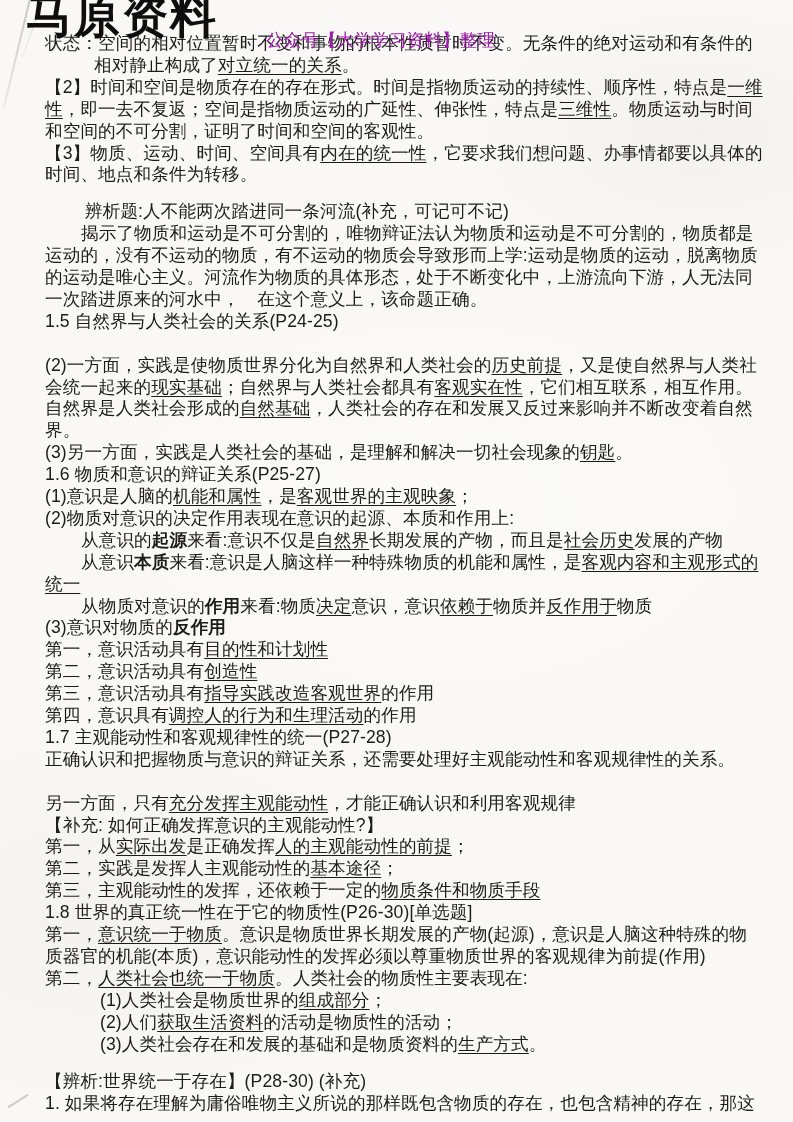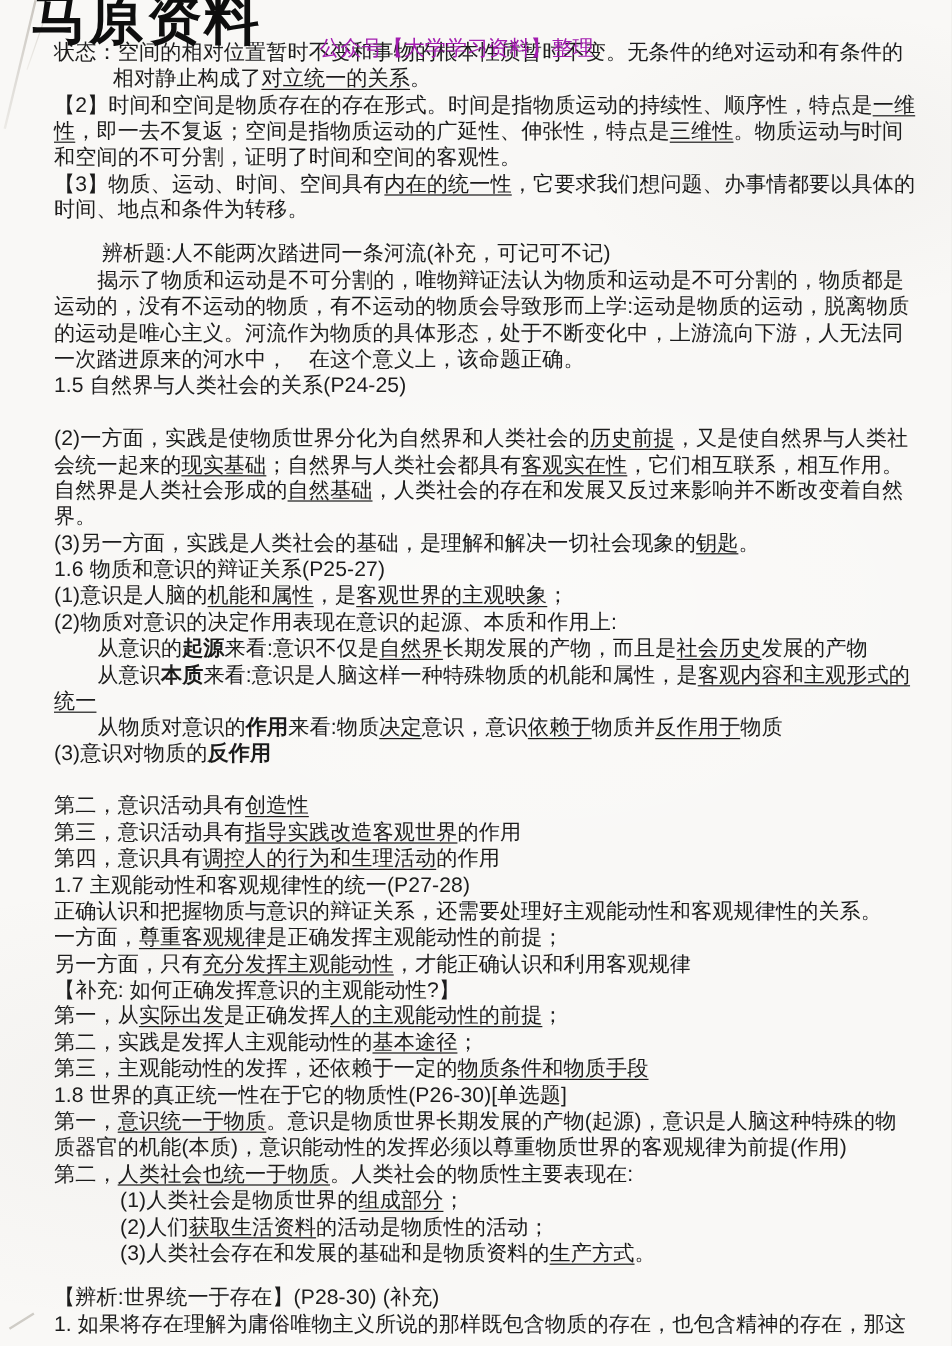--- a/index.html
+++ b/index.html
@@ -85,26 +85,26 @@
       <div class="line" style="top: 420.3px; left: 45px;"><span>界。</span></div>
       <div class="line" style="top: 442.2px; left: 45px;"><span>(3)另一方面，实践是人类社会的基础，是理解和解决一切社会现象的</span><span class="u">钥匙</span><span>。</span></div>
       <div class="line" style="top: 464.1px; left: 45px;"><span>1.6 物质和意识的辩证关系(P25-27)</span></div>
       <div class="line" style="top: 486px; left: 45px;"><span>(1)意识是人脑的</span><span class="u">机能和属性</span><span>，是</span><span class="u">客观世界的主观映象</span><span>；</span></div>
       <div class="line" style="top: 507.9px; left: 45px;"><span>(2)物质对意识的决定作用表现在意识的起源、本质和作用上:</span></div>
       <div class="line" style="top: 529.8px; left: 81px;"><span>从意识的</span><span class="b">起源</span><span>来看:意识不仅是</span><span class="u">自然界</span><span>长期发展的产物，而且是</span><span class="u">社会历史</span><span>发展的产物</span></div>
       <div class="line" style="top: 551.7px; left: 81px;"><span>从意识</span><span class="b">本质</span><span>来看:意识是人脑这样一种特殊物质的机能和属性，是</span><span class="u">客观内容和主观形式的</span></div>
       <div class="line" style="top: 573.6px; left: 45px;"><span class="u">统一</span></div>
       <div class="line" style="top: 595.5px; left: 81px;"><span>从物质对意识的</span><span class="b">作用</span><span>来看:物质</span><span class="u">决定</span><span>意识，意识</span><span class="u">依赖于</span><span>物质并</span><span class="u">反作用于</span><span>物质</span></div>
       <div class="line" style="top: 617.4px; left: 45px;"><span>(3)意识对物质的</span><span class="b">反作用</span></div>
+      <div class="line" style="top: 639.3px; left: 45px;"><span>第一，意识活动具有</span><span class="u">目的性和计划性</span></div>
       <div class="line" style="top: 661.2px; left: 45px;"><span>第二，意识活动具有</span><span class="u">创造性</span></div>
       <div class="line" style="top: 683.1px; left: 45px;"><span>第三，意识活动具有</span><span class="u">指导实践改造客观世界</span><span>的作用</span></div>
       <div class="line" style="top: 705px; left: 45px;"><span>第四，意识具有</span><span class="u">调控人的行为和生理活动</span><span>的作用</span></div>
       <div class="line" style="top: 726.9px; left: 45px;"><span>1.7 主观能动性和客观规律性的统一(P27-28)</span></div>
       <div class="line" style="top: 748.8px; left: 45px;"><span>正确认识和把握物质与意识的辩证关系，还需要处理好主观能动性和客观规律性的关系。</span></div>
-      <div class="line" style="top: 770.7px; left: 45px;"><span>一方面，</span><span class="u">尊重客观规律</span><span>是正确发挥主观能动性的前提；</span></div>
       <div class="line" style="top: 792.6px; left: 45px; text-align: center;"><span>另一方面，只有</span><span class="u">充分发挥主观能动性</span><span>，才能正确认识和利用客观规律</span></div>
       <div class="line" style="top: 814.5px; left: 45px;"><span>【补充: 如何正确发挥意识的主观能动性?】</span></div>
       <div class="line" style="top: 836.4px; left: 45px;"><span>第一，从</span><span class="u">实际出发</span><span>是正确发挥</span><span class="u">人的主观能动性的前提</span><span>；</span></div>
       <div class="line" style="top: 880.2px; left: 45px;"><span>第三，主观能动性的发挥，还依赖于一定的</span><span class="u">物质条件和物质手段</span></div>
       <div class="line" style="top: 858.3px; left: 45px;"><span>第二，实践是发挥人主观能动性的</span><span class="u">基本途径</span><span>；</span></div>
       <div class="line" style="top: 902.1px; left: 45px;"><span>1.8 世界的真正统一性在于它的物质性(P26-30)[单选题]</span></div>
       <div class="line" style="top: 924px; left: 45px;"><span>第一，</span><span class="u">意识统一于物质</span><span>。意识是物质世界长期发展的产物(起源)，意识是人脑这种特殊的物</span></div>
       <div class="line" style="top: 945.9px; left: 45px;"><span>质器官的机能(本质)，意识能动性的发挥必须以尊重物质世界的客观规律为前提(作用)</span></div>
       <div class="line" style="top: 967.8px; left: 45px;"><span>第二，</span><span class="u">人类社会也统一于物质</span><span>。人类社会的物质性主要表现在:</span></div>
       <div class="line" style="top: 989.7px; left: 100px;"><span>(1)人类社会是物质世界的</span><span class="u">组成部分</span><span>；</span></div>

